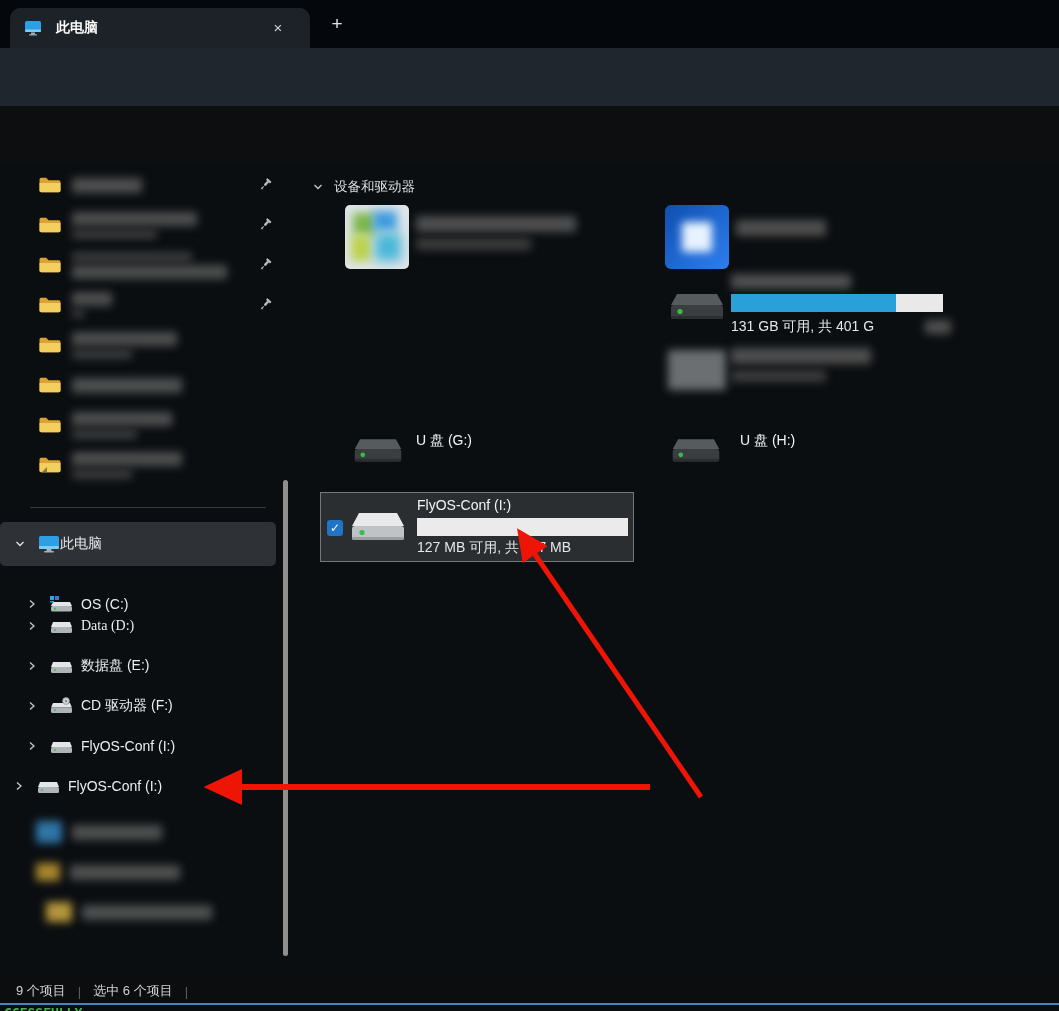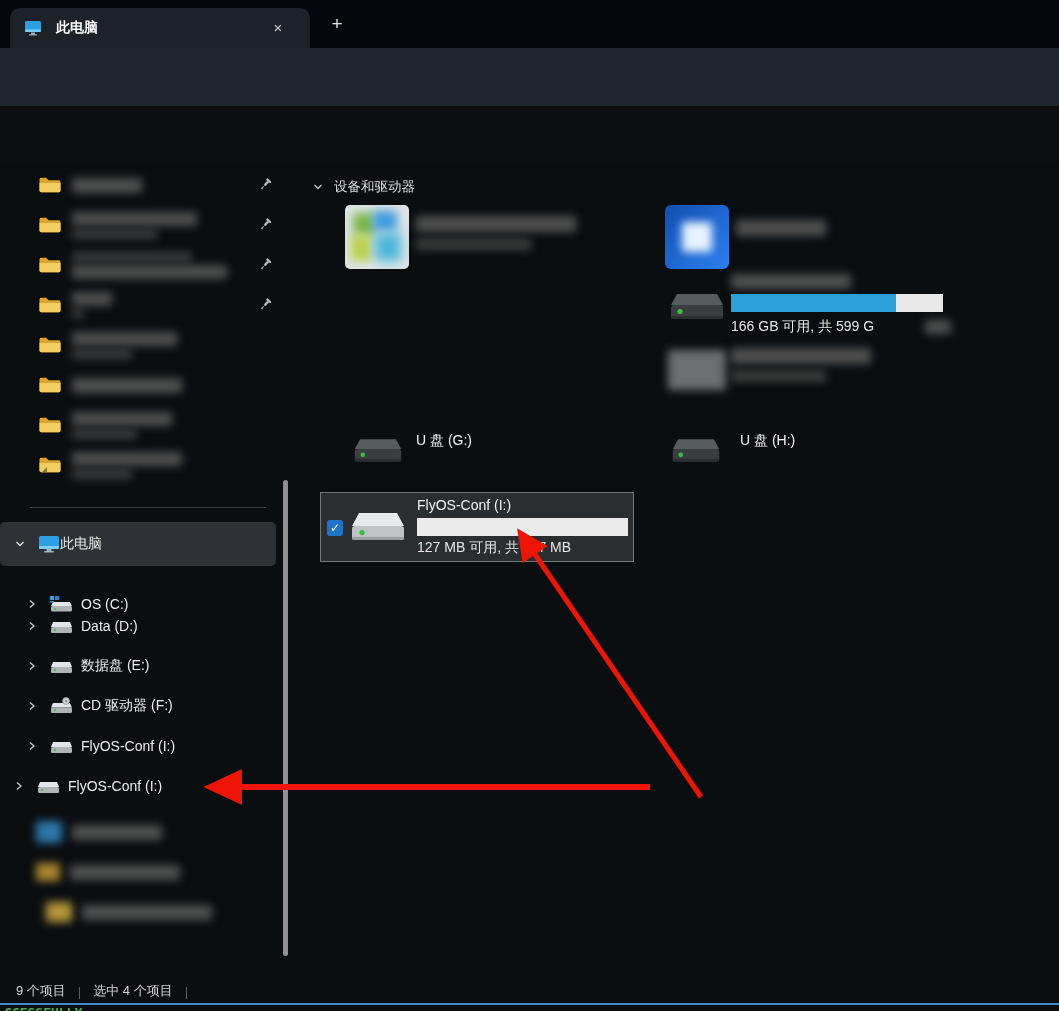--- a/index.html
+++ b/index.html
@@ -363,21 +363,21 @@
         <svg class="tree-icon" width="24" height="18" viewBox="0 0 24 18">
           <polygon points="4,7 21,7 23,11 2,11" fill="#e3e6e8"></polygon>
           <rect x="2" y="11" width="21" height="5.5" rx="1.5" fill="#aeb4b8"></rect>
           <rect x="1" y="1" width="4" height="4" fill="#28a8ea"></rect>
             <rect x="6" y="1" width="4" height="4" fill="#1f86d8"></rect>
           <rect x="1" y="6" width="4" height="1.5" fill="#28a8ea"></rect>
           <circle cx="6" cy="13.8" r="1.1" fill="#3cc24a"></circle>
         </svg>
         <span class="lbl">OS (C:)</span>
       </div>
-      <div class="side-row" style="top:442px;">
+      <div class="side-row" style="top:442px;font-family:Liberation Serif, serif;">
         <span class="chev-col">
             <svg width="10" height="12" viewBox="0 0 10 12">
               <path d="M3 2.5 L7 6 L3 9.5" fill="none" stroke="#c8c8c8" stroke-width="1.3"></path>
             </svg>
           </span>
         <svg class="tree-icon" width="24" height="18" viewBox="0 0 24 18">
           <polygon points="4,5 21,5 23,10 2,10" fill="#e3e6e8"></polygon>
           <rect x="2" y="10" width="21" height="6" rx="1.5" fill="#aeb4b8"></rect>
           <circle cx="6" cy="13" r="1.1" fill="#3cc24a"></circle>
         </svg>
@@ -482,21 +482,21 @@
         <span class="blur" style="position:absolute;left:91px;top:2px;width:120px;height:15px;"></span>
         <svg class="dicon" style="left:28px;top:14px;" width="58" height="38" viewBox="0 0 58 38">
           <polygon points="9,8 49,8 55,19 3,19" fill="#565b5e"></polygon>
           <rect x="3" y="19" width="52" height="14" rx="3" fill="#3a3e41"></rect>
           <rect x="3" y="30" width="52" height="3" rx="1.5" fill="#2c2f31"></rect>
           <circle cx="12" cy="25.5" r="2.6" fill="#35c03f"></circle>
         </svg>
         <div class="usage-bar" style="left:91px;top:22px;width:212px;">
           <div class="usage-fill" style="width: 78%; background: rgb(42, 160, 216);"></div>
         </div>
-        <span class="cap-text" style="left:91px;top:46px;">166 GB 可用, 共 599 G</span>
+        <span class="cap-text" style="left:91px;top:46px;">131 GB 可用, 共 401 G</span>
         <span class="blur" style="position:absolute;left:285px;top:48px;width:26px;height:14px;"></span>
       </div>
 
 
       <div style="position:absolute;left:340px;top:180px;width:312px;height:66px;">
         <span class="blur" style="position:absolute;left:28px;top:6px;width:58px;height:40px;background:#6b6f72;"></span>
         <span class="blur" style="position:absolute;left:91px;top:4px;width:140px;height:16px;"></span>
         <span class="blur dim" style="position:absolute;left:91px;top:26px;width:95px;height:12px;"></span>
 
       </div>
@@ -533,21 +533,21 @@
           <div class="usage-fill" style="width: 0%; background: rgb(42, 160, 216);"></div>
         </div>
         <span class="cap-text" style="left:96px;top:46px;">127 MB 可用, 共 127 MB</span>
       </div>
     </div>
   </div>
 
   <div class="statusbar">
     <span class="first">9 个项目</span>
     <span class="sep">|</span>
-    <span>选中 4 个项目</span>
+    <span>选中 6 个项目</span>
     <span class="sep">|</span>
   </div>
 
   <div class="bottom-line"></div>
   <div class="bottom-frag">CCESSFULLY</div>
 
   <svg class="overlay" viewBox="0 0 1059 1011">
     <defs>
       <marker id="ah" markerWidth="6.4" markerHeight="6" refX="5" refY="3" orient="auto">
         <path d="M0,0 L6.4,3 L0,6 Z" fill="#ee1506"></path>

